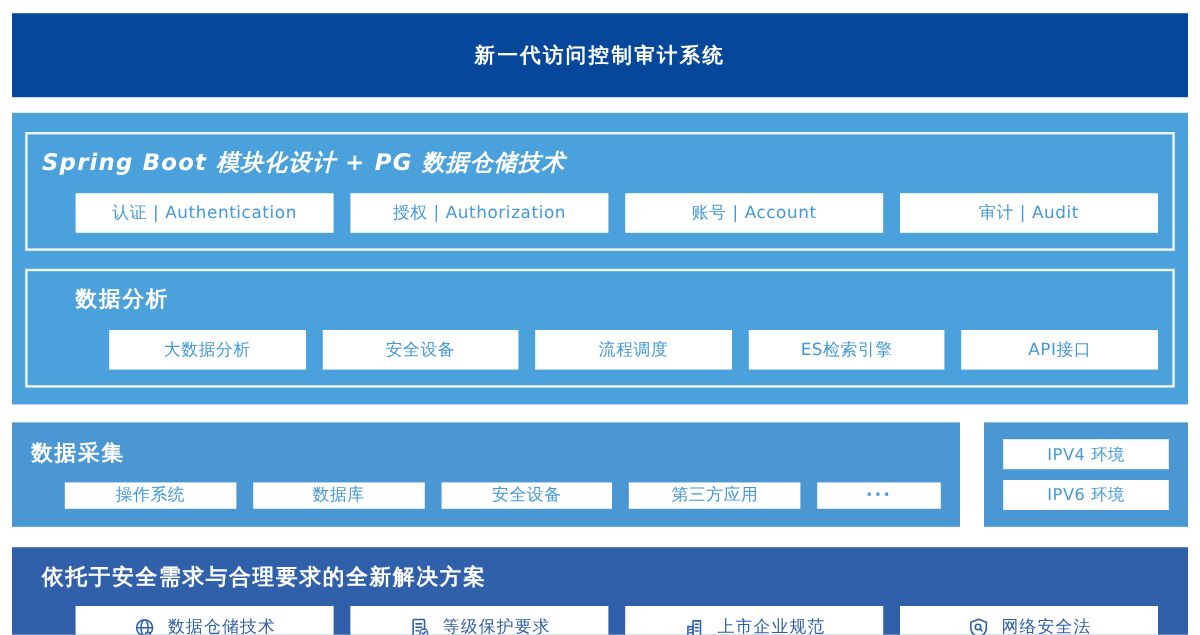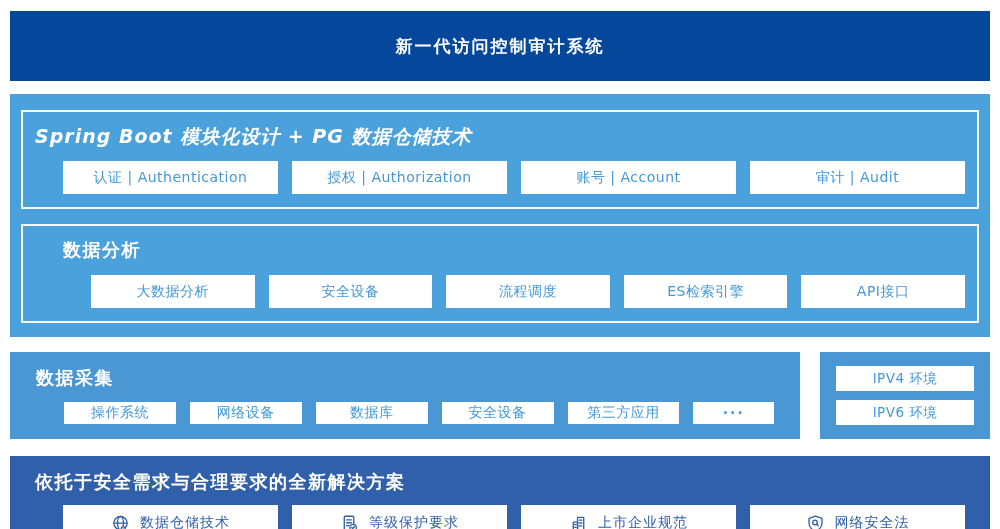--- a/index.html
+++ b/index.html
@@ -38,21 +38,21 @@
   .boxrow { display: flex; gap: 14px; margin-left: 28px; }
   .wbox {
     flex: 1; background: #ffffff; height: 33px;
     display: flex; align-items: center; justify-content: center;
     color: #4399D6; font-size: 14px; letter-spacing: 0.5px;
   }
 
   
   .midrow { display: flex; gap: 20px; margin-bottom: 17px; }
   .collection {
-    flex: 1; background: #4A97D4; padding: 5px 26px 15px;
+    flex: 1; background: #4A97D4; padding: 5px 16px 15px;
   }
   .collection .sec-title { padding: 6px 0 9px; }
   .collection .wbox { height: 22px; }
   .wbox.dots { flex: 0.72; letter-spacing: 2px; font-weight: bold; }
   .env-panel {
     width: 170px; background: #4A97D4;
     display: flex; flex-direction: column; justify-content: space-between;
     gap: 9px; padding: 14px 16px;
   }
   .env-box {
@@ -106,21 +106,20 @@
     </div>
 
   </div>
 
   <div class="midrow">
 
     <div class="collection">
       <div class="sec-title">数据采集</div>
       <div class="boxrow">
         <div class="wbox">操作系统</div>
-        <div class="wbox">网络设备</div>
         <div class="wbox">数据库</div>
         <div class="wbox">安全设备</div>
         <div class="wbox">第三方应用</div>
         <div class="wbox dots">···</div>
       </div>
     </div>
 
     <div class="env-panel">
       <div class="env-box">IPV4 环境</div>
       <div class="env-box">IPV6 环境</div>

